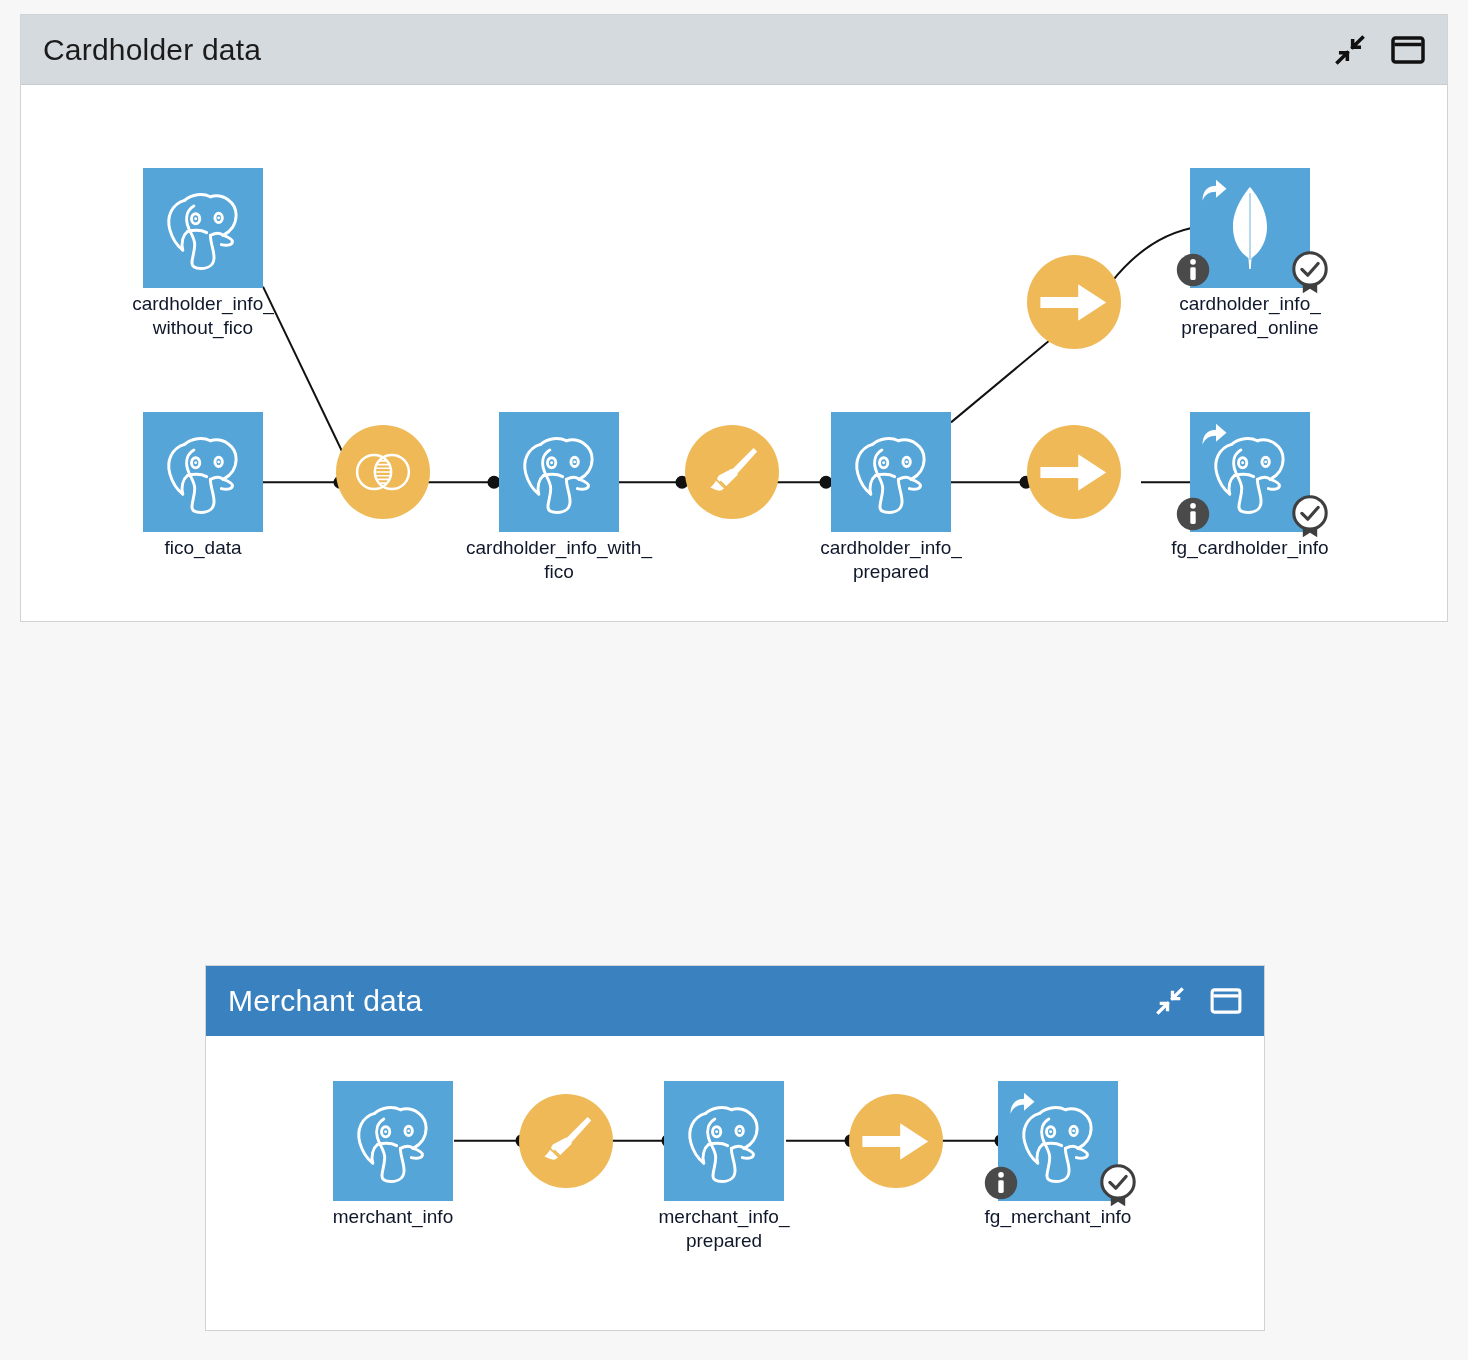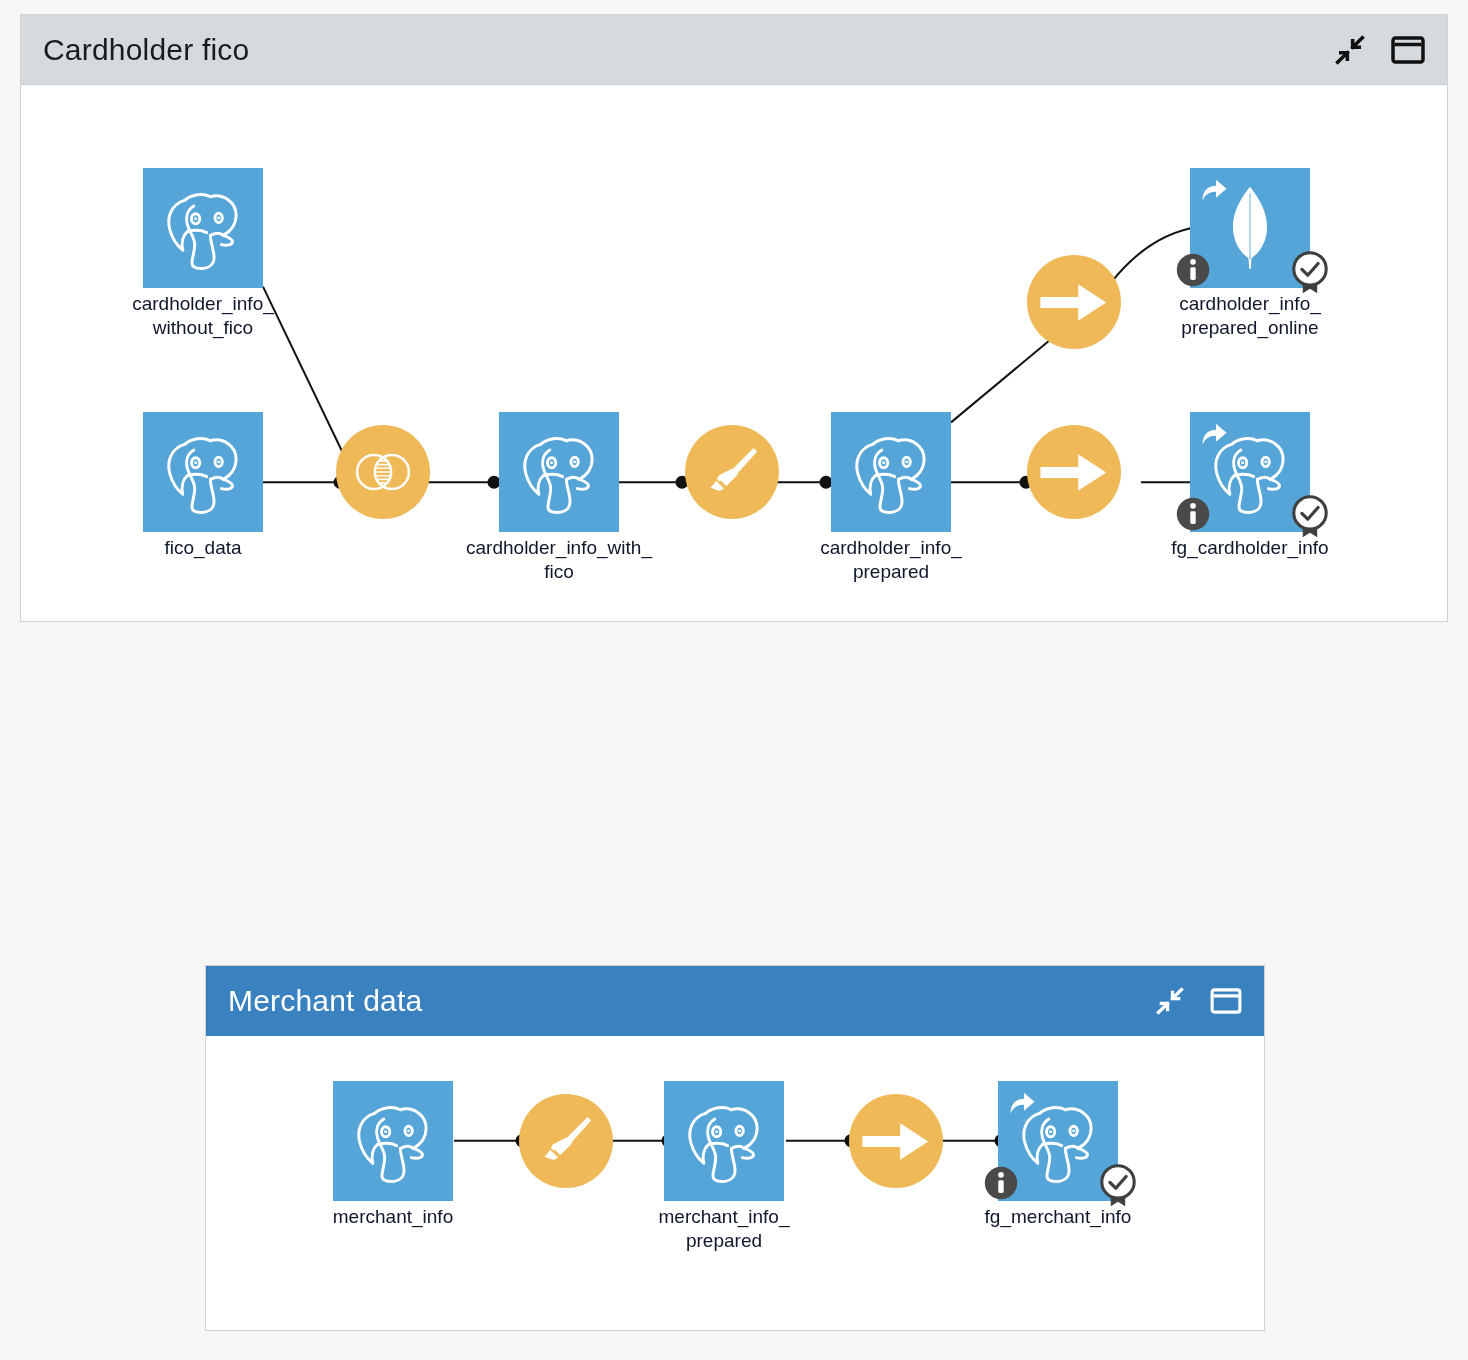--- a/index.html
+++ b/index.html
@@ -249,21 +249,21 @@
       <path d="M3.5 8.5 L30.5 8.5" stroke="currentColor" stroke-width="3.5"></path>
     </symbol>
   </defs>
 </svg>
 
 <div class="page">
 
   <section class="panel" id="panel-cardholder">
 
     <div class="panel-header">
-      <span class="panel-title">Cardholder fico</span>
+      <span class="panel-title">Cardholder data</span>
       <span class="header-actions">
         <span class="hdr-icon" style="color:#111">
           <svg width="30" height="30" viewBox="0 0 34 34">
               <use href="#sym-collapse"></use>
             </svg>
         </span>
         <span class="hdr-icon" style="color:#111">
           <svg width="34" height="28" viewBox="0 0 34 28">
               <use href="#sym-window"></use>
             </svg>

